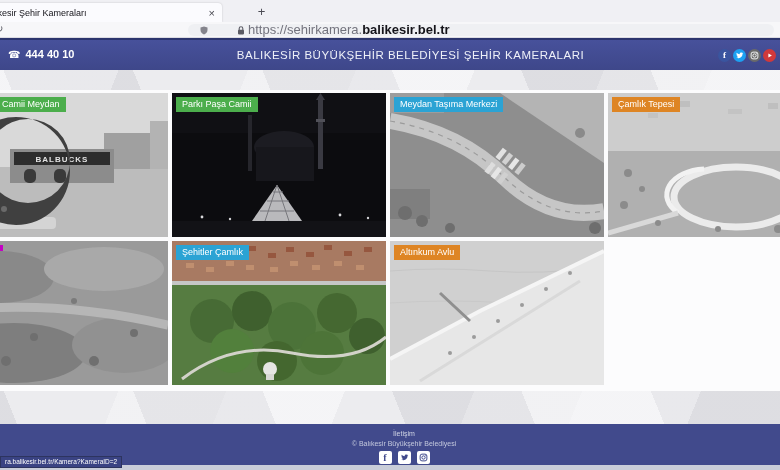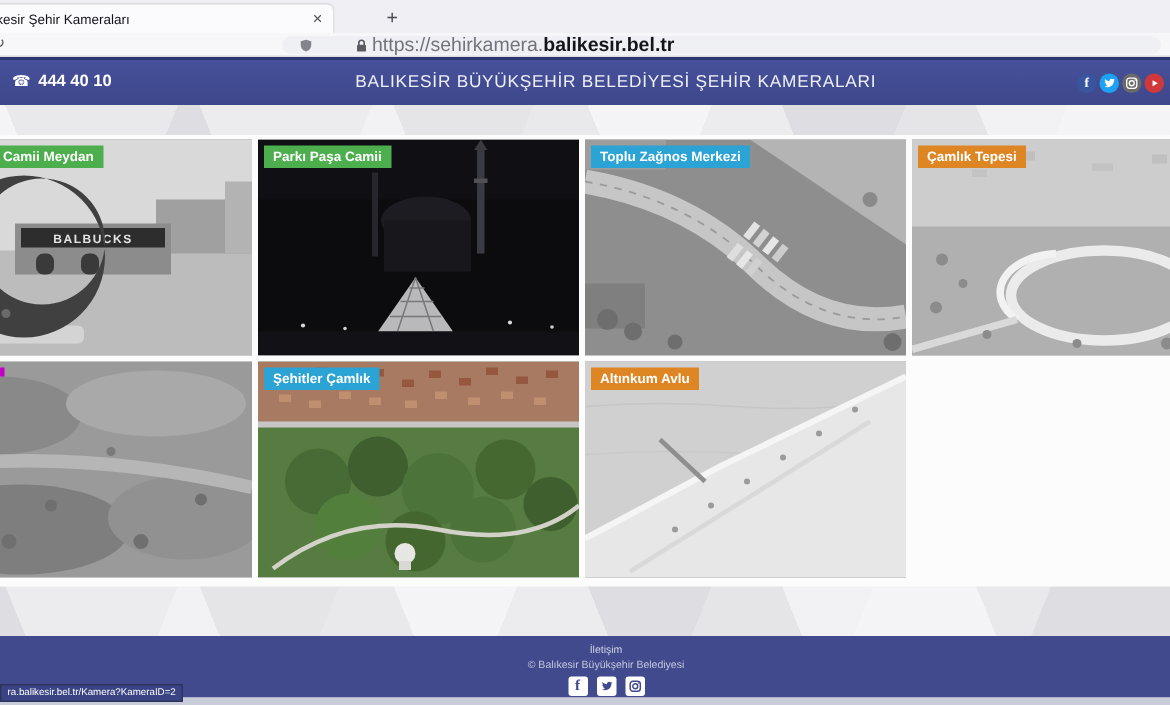--- a/index.html
+++ b/index.html
@@ -41,21 +41,21 @@
   .content{position:absolute;top:70px;left:0;right:0;bottom:46px;overflow:hidden;
      background:
        repeating-linear-gradient(248deg, rgba(255,255,255,.30) 0 120px, rgba(120,120,130,.06) 120px 240px),
        repeating-linear-gradient(112deg, #f0f0f3 0 110px, #e4e4e8 110px 230px, #ececef 230px 330px);}
   .panel{position:absolute;left:-46px;top:20px;width:868px;height:301px;background:#fcfcfd;}
   .grid{position:absolute;left:-46px;top:23px;width:868px;display:grid;
         grid-template-columns:repeat(4,214px);grid-auto-rows:144px;gap:4px;}
   .tile{position:relative;overflow:hidden;background:#9a9a9a;cursor:pointer;}
   .photo{position:absolute;inset:0;width:100%;height:100%;display:block;}
   .cam-label{position:absolute;top:4px;left:4px;color:#fff;font-size:9px;line-height:9px;
-             padding:3px 6px;white-space:nowrap;font-weight:bold;}
+             padding:3px 6px;white-space:nowrap;}
   .cam-label.edge{left:46px;padding-left:2px;}
   .cam-label.sliver{left:46px;width:3px;padding:3px 0;overflow:hidden;}
 
   
   .sitefooter{position:absolute;left:0;right:0;bottom:5px;height:41px;background:#414a8c;}
   .footinner{position:absolute;left:28px;right:0;top:0;}
   .foot-contact{font-size:7px;color:#cfd3e4;text-align:center;margin-top:6px;}
   .foot-copy{font-size:7px;color:#c3c8dd;text-align:center;margin-top:3px;}
   .foot-socials{display:flex;justify-content:center;gap:6px;margin-top:4px;}
   .fsq{width:13px;height:13px;background:#fff;border-radius:2px;display:flex;
@@ -187,21 +187,21 @@
             <rect x="100" y="82" width="5" height="12" fill="#dddddd"></rect>
               <rect x="108" y="82" width="5" height="12" fill="#e6e6e6"></rect>
             <rect x="116" y="82" width="5" height="12" fill="#d0d0d0"></rect>
           </g>
           <circle cx="15" cy="120" r="7" fill="#6e6e6e"></circle>
             <circle cx="32" cy="128" r="6" fill="#6e6e6e"></circle>
           <circle cx="190" cy="40" r="5" fill="#8a8a8a"></circle>
             <circle cx="60" cy="135" r="5" fill="#6e6e6e"></circle>
             <circle cx="205" cy="135" r="6" fill="#6e6e6e"></circle>
         </svg>
-        <span class="cam-label" style="background: rgb(43, 163, 212);">Toplu Zağnos Merkezi</span>
+        <span class="cam-label" style="background: rgb(43, 163, 212);">Meydan Taşıma Merkezi</span>
       </div>
 
       <div class="tile">
         <svg class="photo" viewBox="0 0 214 144" preserveAspectRatio="none">
           <rect width="214" height="144" fill="#cdcdcd"></rect>
           <rect x="10" y="12" width="14" height="6" fill="#bfbfbf"></rect>
             <rect x="40" y="20" width="10" height="5" fill="#c3c3c3"></rect>
           <rect x="70" y="8" width="12" height="6" fill="#bfbfbf"></rect>
             <rect x="120" y="16" width="14" height="5" fill="#c3c3c3"></rect>
           <rect x="160" y="10" width="10" height="6" fill="#bfbfbf"></rect>

